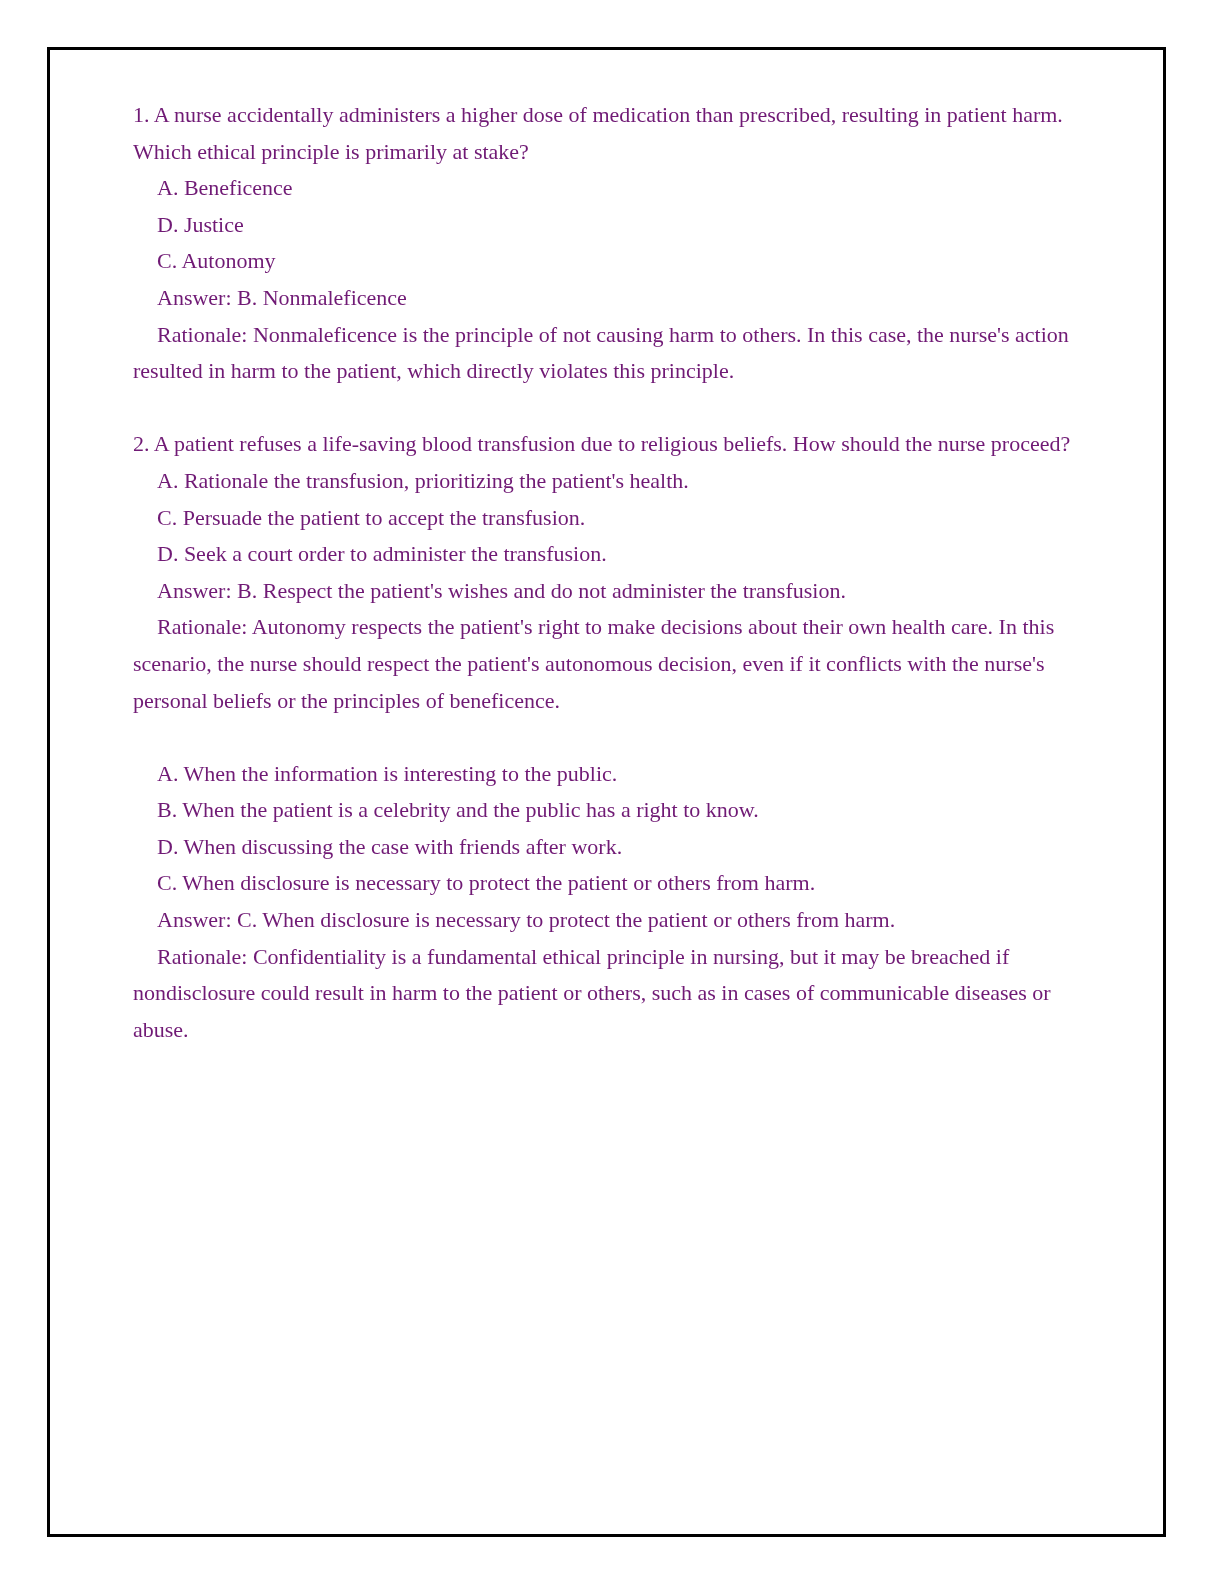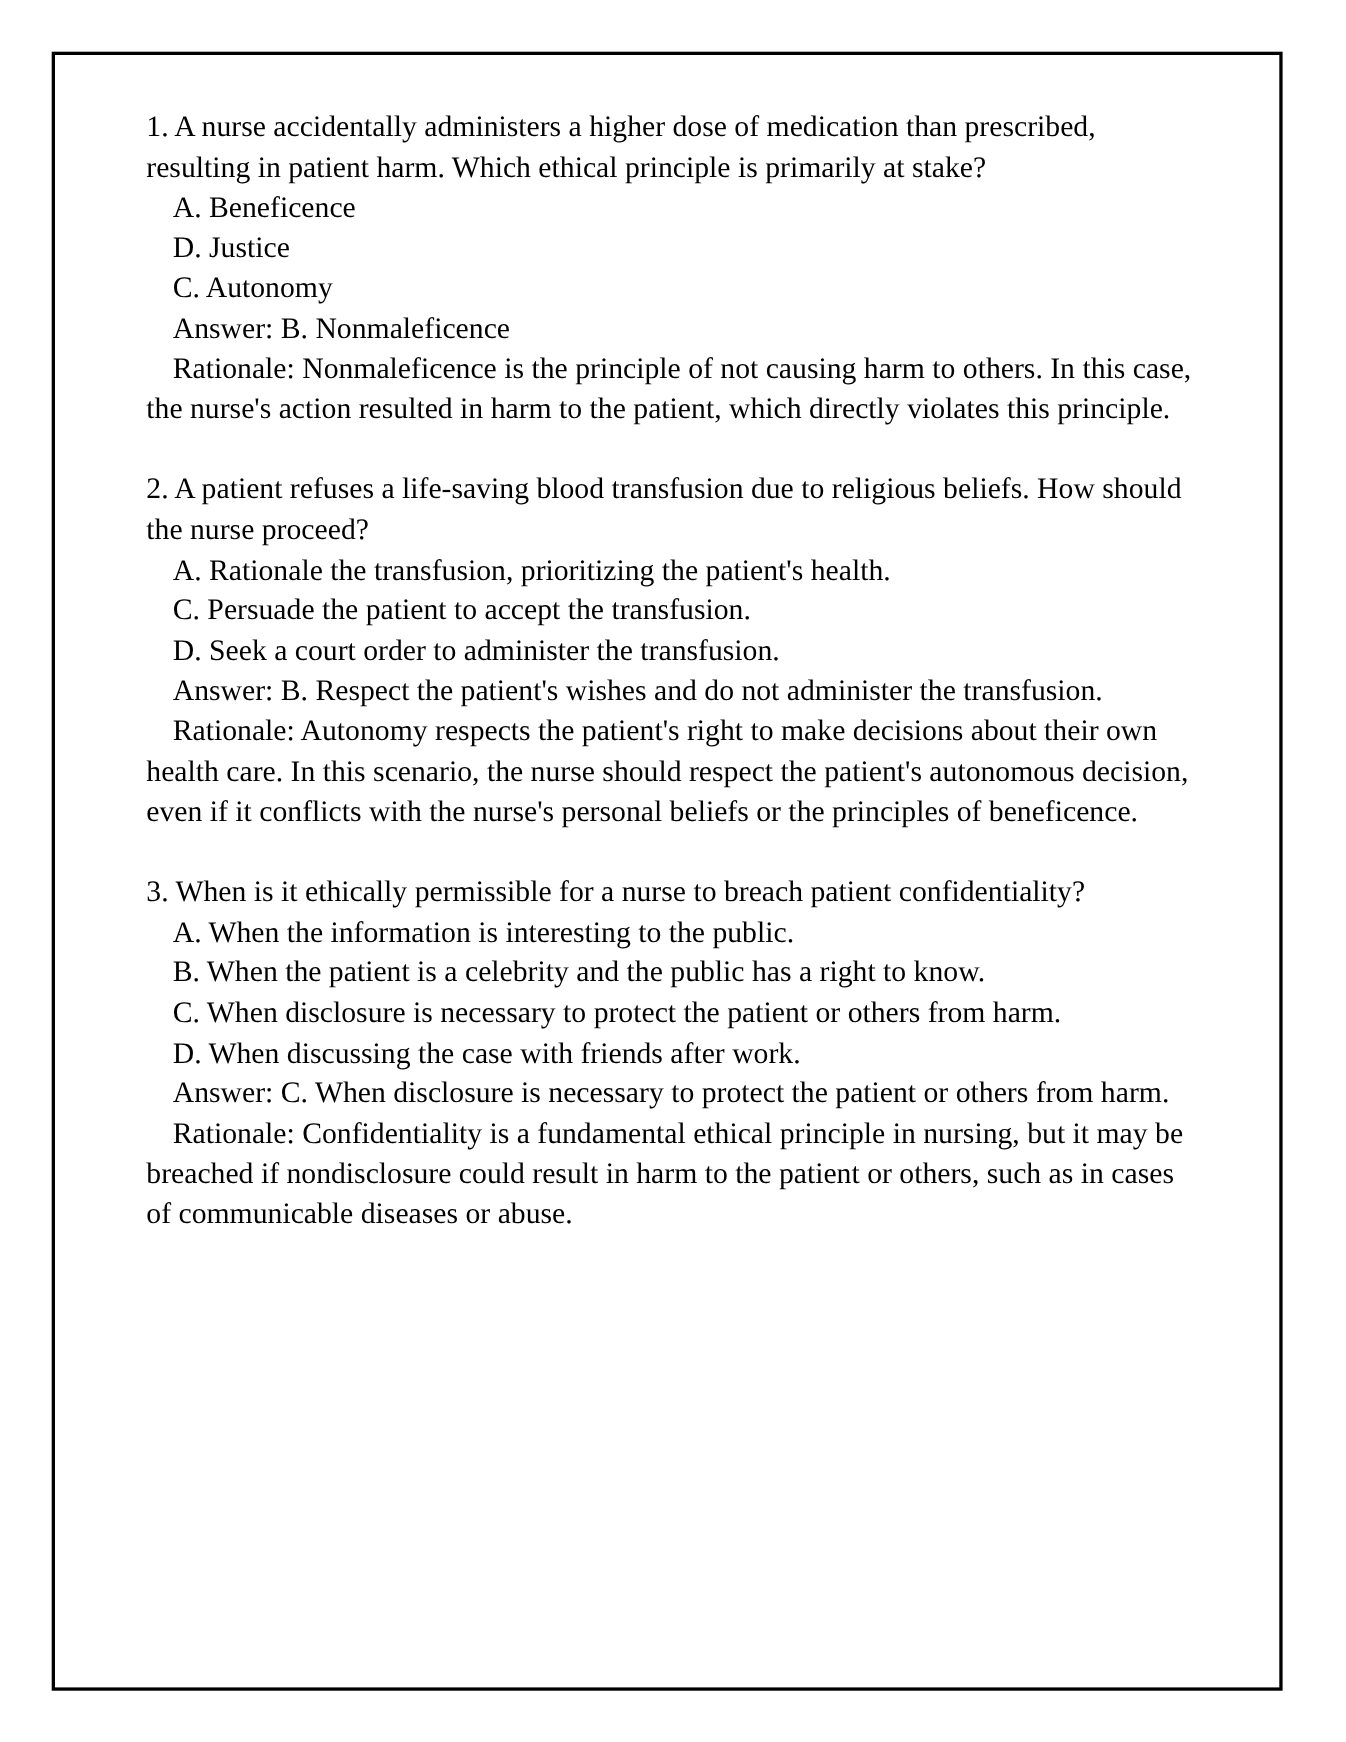--- a/index.html
+++ b/index.html
@@ -6,21 +6,21 @@
     body { width: 1224px; height: 1584px; position: relative; overflow: hidden; }
     .frame {
       position: absolute; left: 47px; top: 47px;
       width: 1113px; height: 1484px;
       border: 3px solid #000000;
       box-sizing: content-box;
     }
     .content {
       position: absolute; left: 133px; top: 97px; width: 960px;
       font-family: "Liberation Serif", "DejaVu Serif", serif;
-      font-size: 27px; line-height: 36.6px; color: #000000;
+      font-size: 22px; line-height: 36.6px; color: #701a75;
     }
     .content p { margin: 0; }
     .indent { text-indent: 24px; }
     .gap { height: 36.6px; }
   </style>
 </head>
 <body>
 
 <div class="frame"></div>
 
@@ -42,22 +42,21 @@
     <p class="indent">A. Rationale the transfusion, prioritizing the patient's health.</p>
     <p class="indent">C. Persuade the patient to accept the transfusion.</p>
     <p class="indent">D. Seek a court order to administer the transfusion.</p>
     <p class="indent">Answer: B. Respect the patient's wishes and do not administer the transfusion.</p>
     <p class="indent">Rationale: Autonomy respects the patient's right to make decisions about their own health care. In this scenario, the nurse should respect the patient's autonomous decision, even if it conflicts with the nurse's personal beliefs or the principles of beneficence.</p>
   </section>
 
   <div class="gap"></div>
 
   <section>
-    <p>3. When is it ethically permissible for a nurse to breach patient confidentiality?</p>
     <p class="indent">A. When the information is interesting to the public.</p>
     <p class="indent">B. When the patient is a celebrity and the public has a right to know.</p>
+    <p class="indent">D. When discussing the case with friends after work.</p>
     <p class="indent">C. When disclosure is necessary to protect the patient or others from harm.</p>
-    <p class="indent">D. When discussing the case with friends after work.</p>
     <p class="indent">Answer: C. When disclosure is necessary to protect the patient or others from harm.</p>
     <p class="indent">Rationale: Confidentiality is a fundamental ethical principle in nursing, but it may be breached if nondisclosure could result in harm to the patient or others, such as in cases of communicable diseases or abuse.</p>
   </section>
 
 </div>
 
 </body></html>

